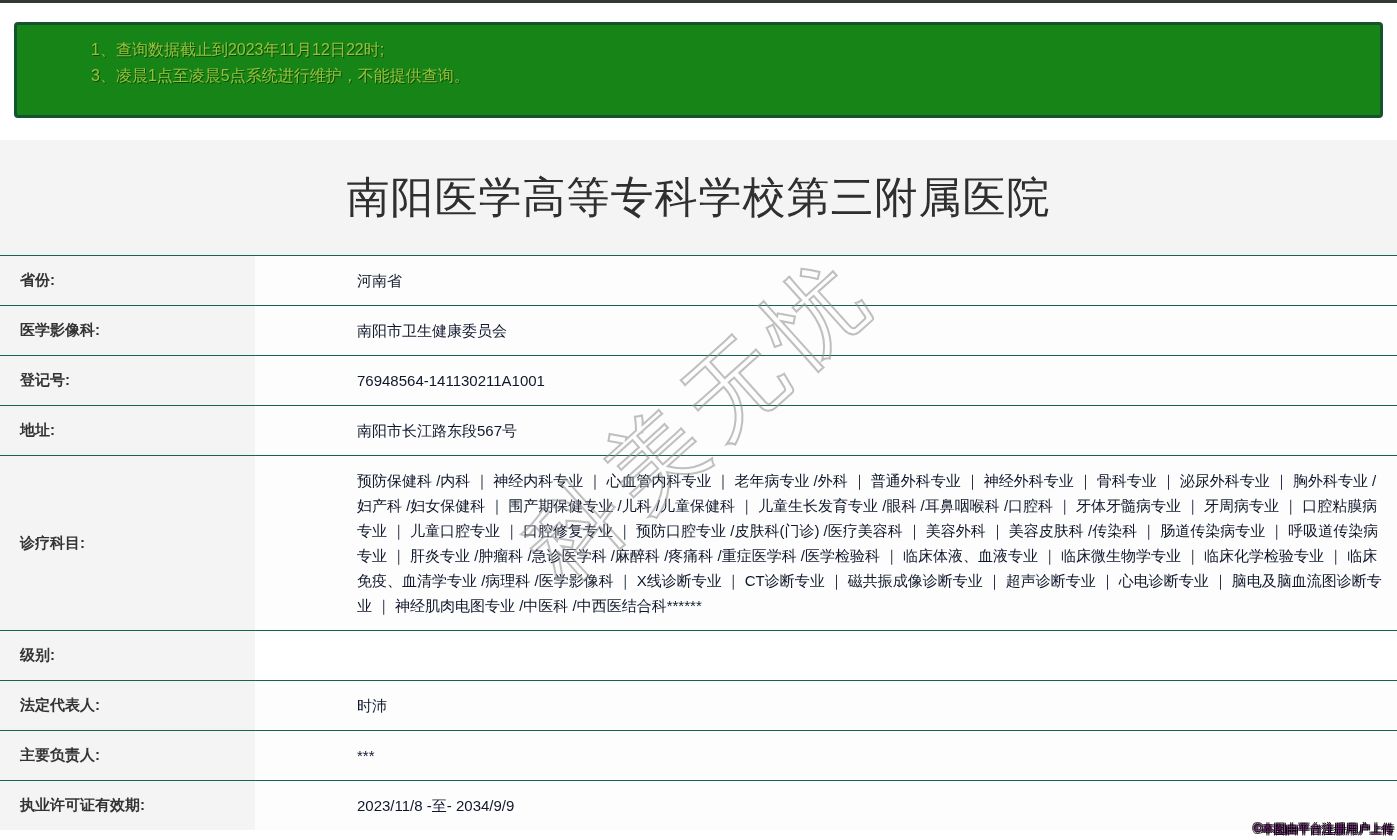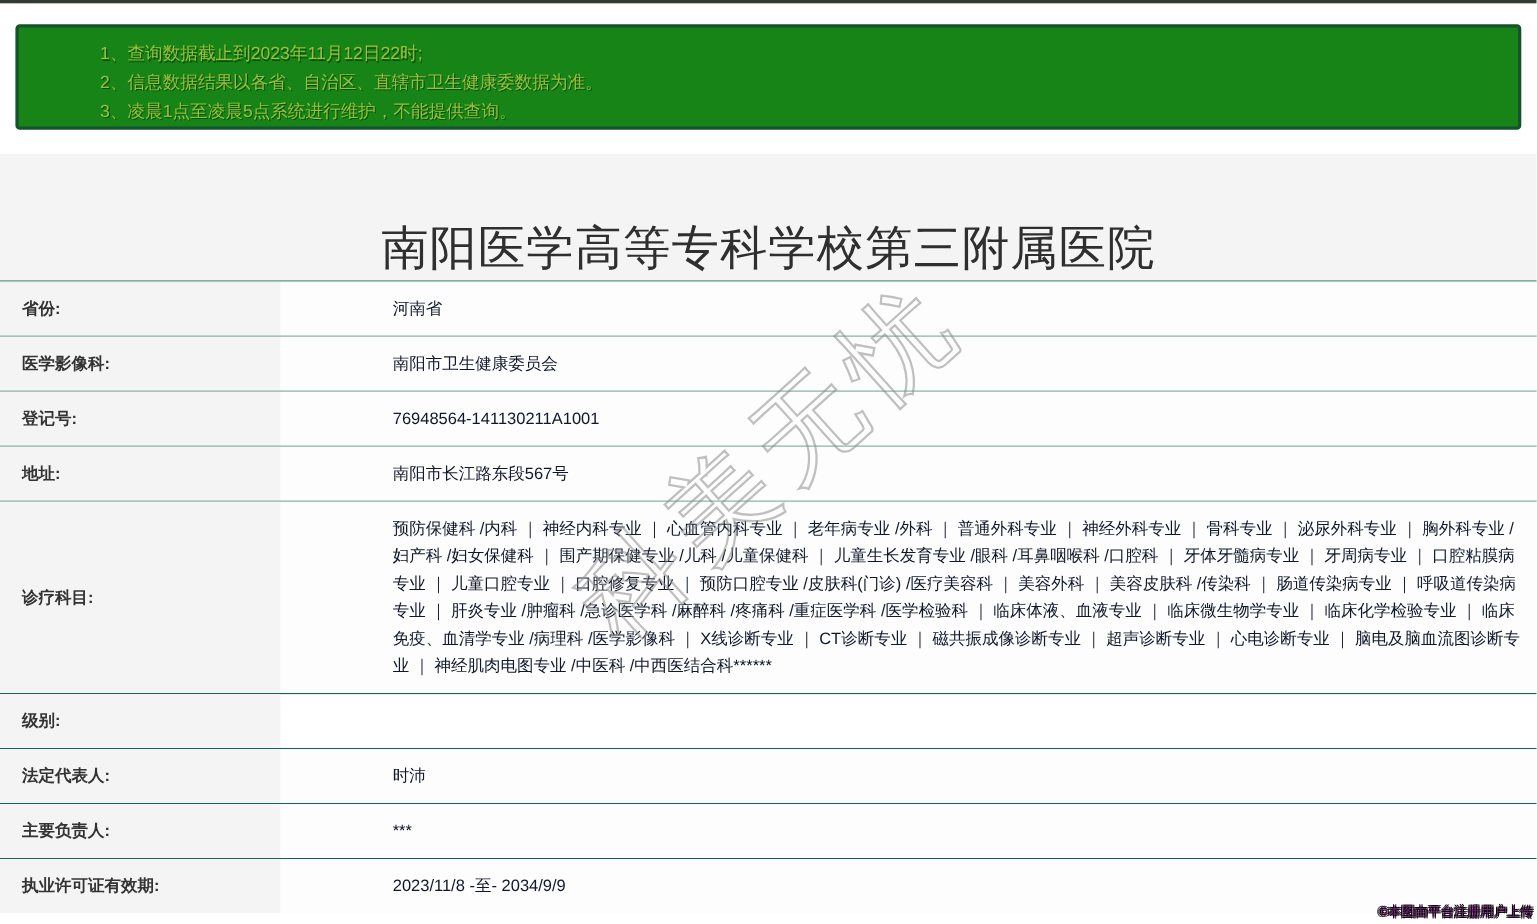--- a/index.html
+++ b/index.html
@@ -28,21 +28,21 @@
     color:#9ac03c;
     text-shadow:1px 1px 0 rgba(0,40,0,.6);
     white-space:nowrap;
   }
 
   
   .title-band{
     margin-top:22px;
     background:#f4f4f4;
     height:115px;
-    display:flex;align-items:flex-end;justify-content:center;
+    display:flex;align-items:center;justify-content:center;
   }
   .page-title{
     font-size:43px;
     font-weight:400;
     color:#2f2f2f;
     letter-spacing:1px;
   }
 
   
   .info-table{width:100%;}
@@ -97,21 +97,20 @@
     z-index:6;
   }
 </style>
 </head>
 <body>
 
 <div class="top-bar"></div>
 
 <div class="notice-box">
   <div class="notice-line">1、查询数据截止到2023年11月12日22时;</div>
-  <div class="notice-line">2、信息数据结果以各省、自治区、直辖市卫生健康委数据为准。</div>
   <div class="notice-line">3、凌晨1点至凌晨5点系统进行维护，不能提供查询。</div>
 </div>
 
 <div class="title-band">
   <div class="page-title">南阳医学高等专科学校第三附属医院</div>
 </div>
 
 <div class="info-table">
 
   <div class="trow">

